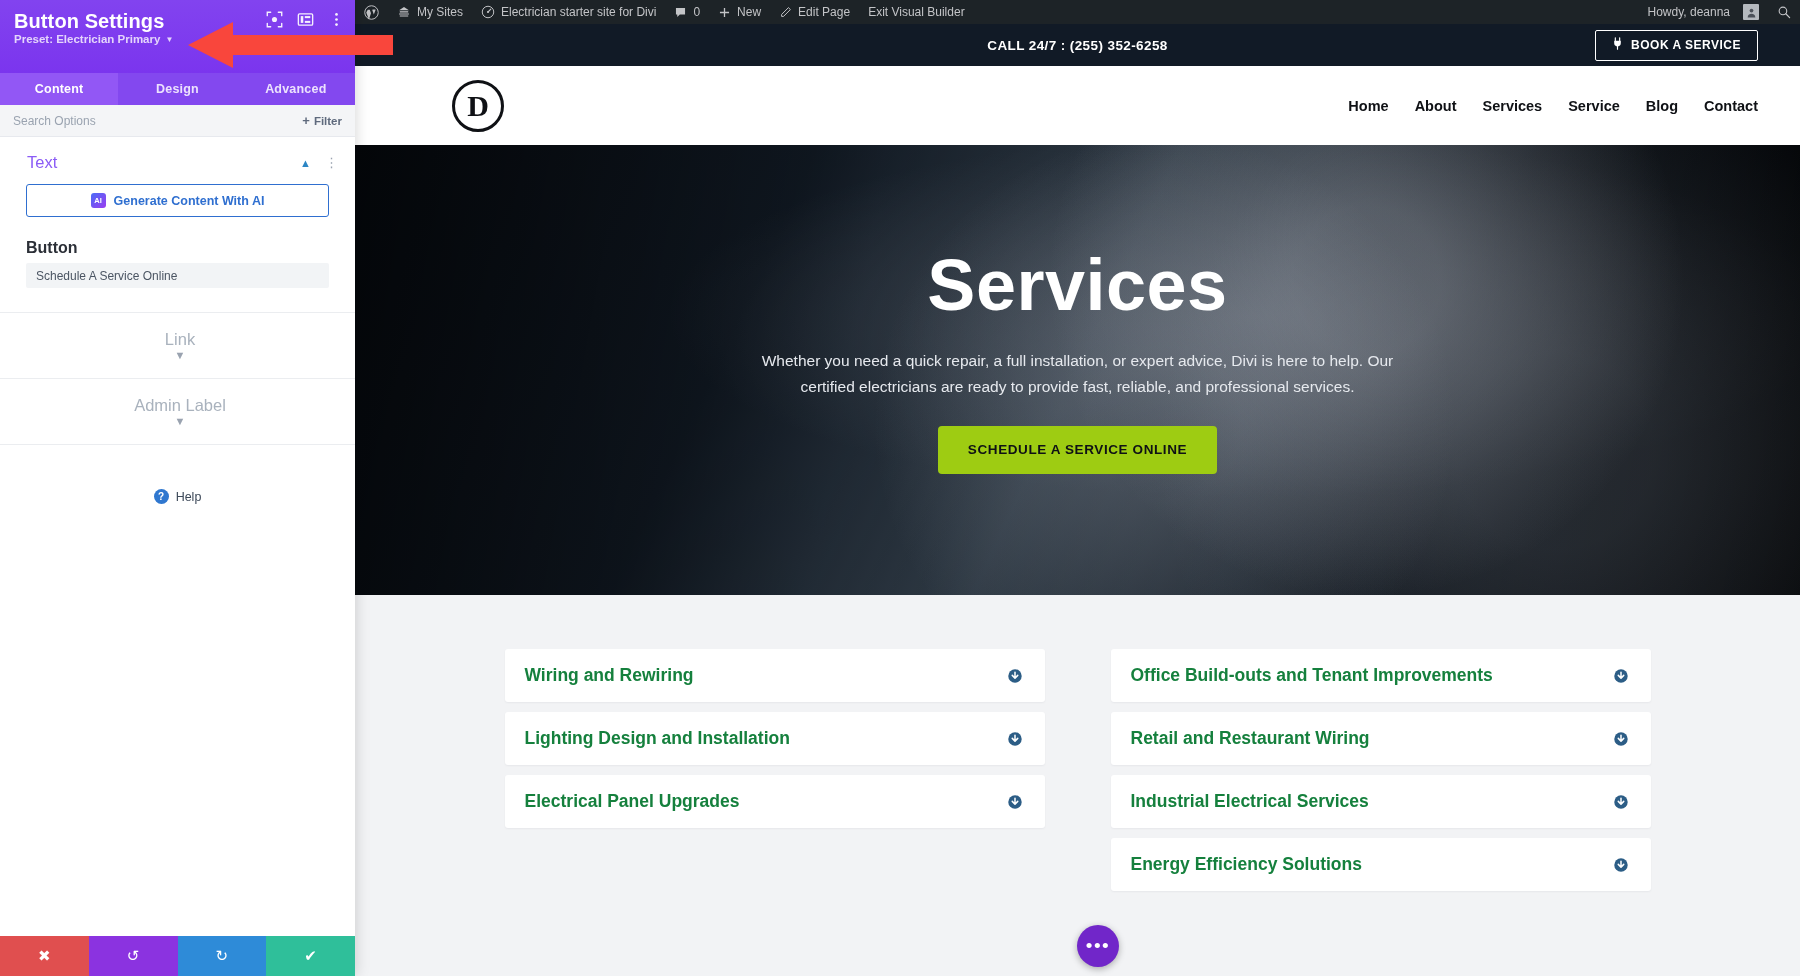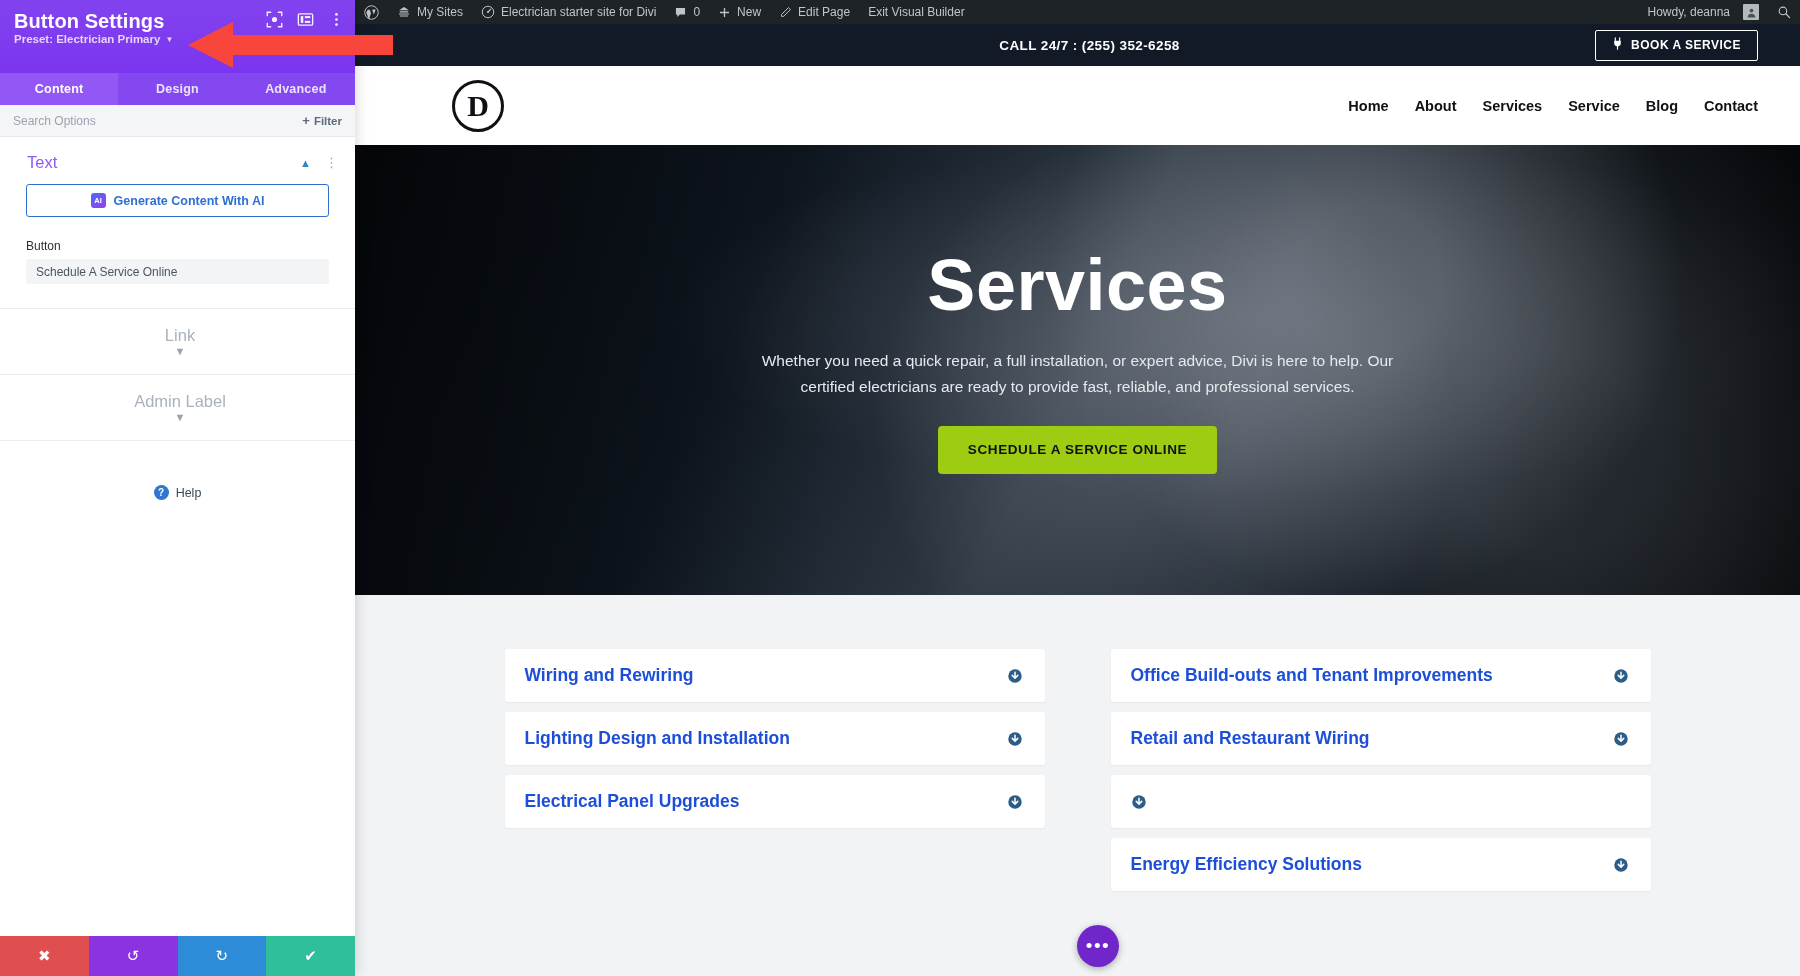--- a/index.html
+++ b/index.html
@@ -96,21 +96,21 @@
     cursor: pointer; background: #fff;
   }
   .ai-badge {
     width: 15px; height: 15px; border-radius: 3px;
     background: linear-gradient(135deg,#4a6cf7,#9b3df0);
     color: #fff; font-size: 7.5px; font-weight: bold;
     display: flex; align-items: center; justify-content: center;
   }
   .field-label {
     margin: 22px 26px 6px 26px;
-    font-size: 12px; font-weight: normal; color: #2b2f37;
+    font-size: 16px; font-weight: bold; color: #2b2f37;
   }
   .field-input {
     margin: 0 26px; height: 25px;
     background: #f2f4f6; border: 0; border-radius: 2px;
     padding: 0 10px; font-size: 12px; color: #4b5563;
     width: calc(100% - 52px); outline: none;
     font-family: "Liberation Sans", sans-serif;
   }
   .divider { height: 1px; background: #ebedf0; margin-top: 24px; }
 
@@ -176,21 +176,21 @@
     position: absolute; left: 355px; top: 24px; right: 0; bottom: 0;
     overflow: hidden; background: #f2f3f5;
   }
   .topbar {
     height: 42px; background: #111a26;
     display: flex; align-items: center; position: relative;
     padding: 0 42px;
   }
   .topbar-phone {
     position: absolute; left: 50%; transform: translateX(-50%);
-    color: #fff; font-weight: bold; font-size: 13.5px; letter-spacing: .4px; margin-left: 12px;
+    color: #fff; font-weight: bold; font-size: 13.5px; letter-spacing: .4px;
   }
   .book-btn {
     margin-left: auto;
     border: 1px solid #fff; color: #fff;
     height: 31px; padding: 0 16px; border-radius: 2px;
     display: flex; align-items: center; gap: 8px;
     font-size: 12px; font-weight: bold; letter-spacing: .5px;
     cursor: pointer;
   }
 
@@ -257,21 +257,21 @@
     display: flex; gap: 66px; justify-content: center;
   }
   .col { width: 540px; display: flex; flex-direction: column; gap: 10px; }
   .acc {
     background: #fff; height: 53px; border-radius: 3px;
     display: flex; align-items: center; padding: 0 22px 0 20px;
     cursor: pointer;
     box-shadow: 0 1px 2px rgba(20,25,35,.05);
   }
   .acc-title {
-    font-size: 17.5px; font-weight: bold; color: #1d4ed8; flex: 1;
+    font-size: 17.5px; font-weight: bold; color: #15803d; flex: 1;
   }
   .acc-ico { width: 16px; height: 16px; }
   .acc-ico svg { display: block; }
 
   .fab {
     position: absolute; left: 1077px; top: 925px;
     width: 42px; height: 42px; border-radius: 50%;
     background: #7126c9; color: #fff;
     display: flex; align-items: center; justify-content: center;
     font-size: 19px; letter-spacing: 1.5px; z-index: 35; cursor: pointer;
@@ -437,20 +437,21 @@
         <div class="acc">
           <span class="acc-title">Retail and Restaurant Wiring</span>
           <span class="acc-ico">
               <svg width="16" height="16" viewBox="0 0 20 20">
                 <circle cx="10" cy="10" r="8.4" fill="#2c5d86"></circle>
                 <path d="M10 5.4v7M6.6 9.2L10 12.8l3.4-3.6" stroke="#fff" stroke-width="1.9" fill="none" stroke-linecap="round" stroke-linejoin="round"></path>
               </svg>
             </span>
         </div>
         <div class="acc">
+          <span class="acc-title">Industrial Electrical Services</span>
           <span class="acc-ico">
               <svg width="16" height="16" viewBox="0 0 20 20">
                 <circle cx="10" cy="10" r="8.4" fill="#2c5d86"></circle>
                 <path d="M10 5.4v7M6.6 9.2L10 12.8l3.4-3.6" stroke="#fff" stroke-width="1.9" fill="none" stroke-linecap="round" stroke-linejoin="round"></path>
               </svg>
             </span>
         </div>
         <div class="acc">
           <span class="acc-title">Energy Efficiency Solutions</span>
           <span class="acc-ico">

